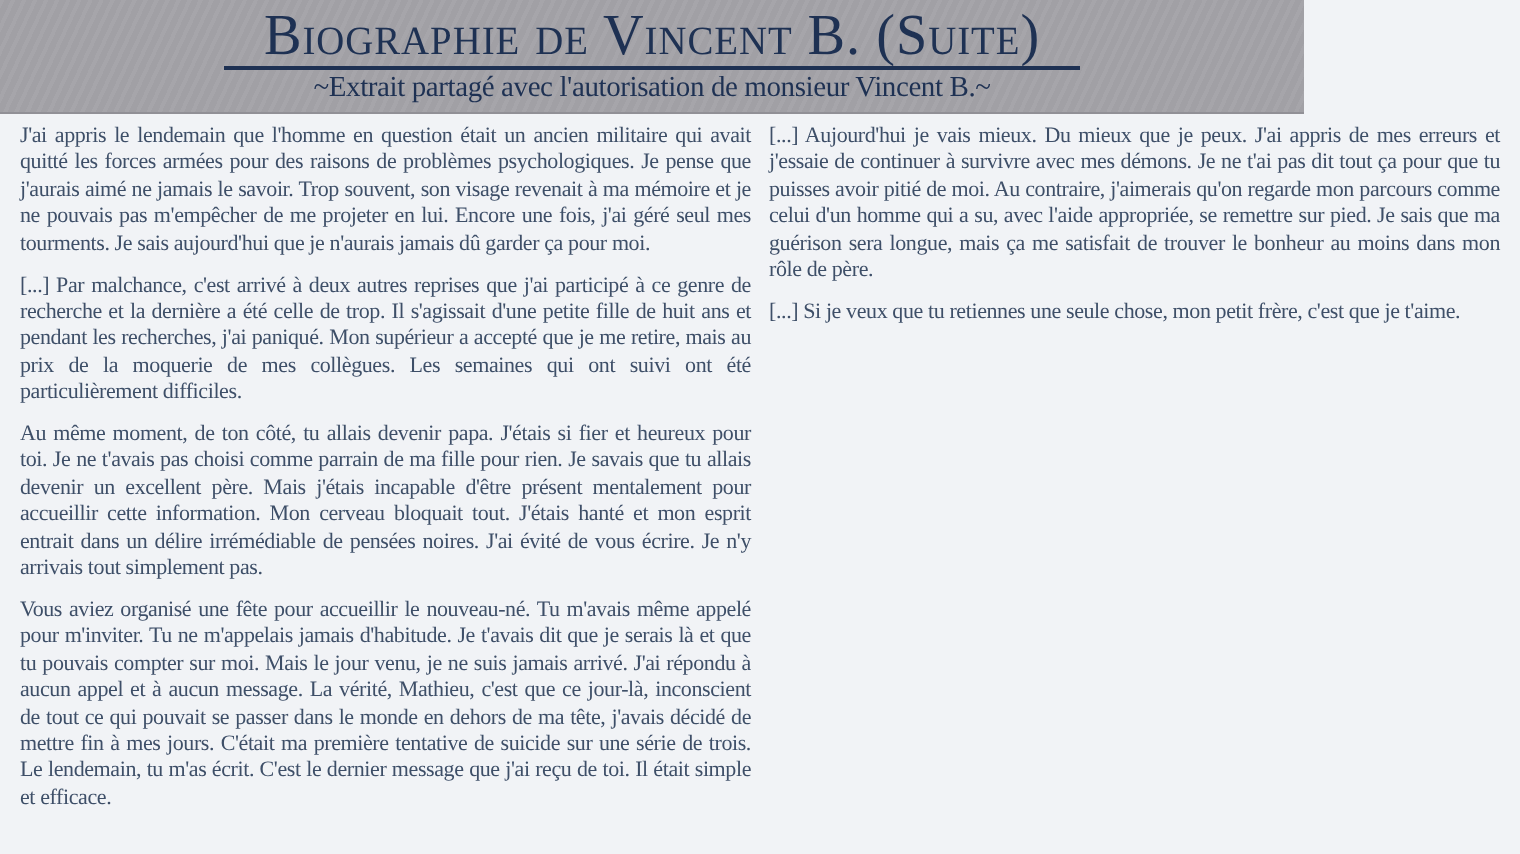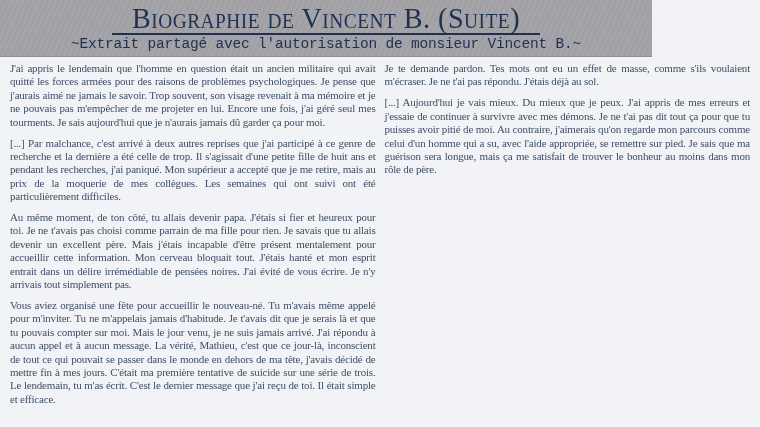--- a/index.html
+++ b/index.html
@@ -43,21 +43,21 @@
     white-space: nowrap;
     transform: scaleX(0.97);
   }
   .title-underline {
     width: 428px;
     height: 2px;
     background: var(--ink, #1e3153);
     margin: 0 auto 2px auto;
   }
   .subtitle {
-    font-family: Liberation Mono, monospace;
+    font-family: Liberation Serif, serif;
     font-size: 14.5px;
     line-height: 15px;
     letter-spacing: -0.2px;
     color: var(--ink, #1e3153);
     white-space: nowrap;
   }
   
   .sheet {
     position: absolute;
     top: 58px; left: 0;
@@ -94,16 +94,16 @@
 </header>
 
 <main class="sheet">
   <div class="col">
     <p>J'ai appris le lendemain que l'homme en question était un ancien militaire qui avait quitté les forces armées pour des raisons de problèmes psychologiques. Je pense que j'aurais aimé ne jamais le savoir. Trop souvent, son visage revenait à ma mémoire et je ne pouvais pas m'empêcher de me projeter en lui. Encore une fois, j'ai géré seul mes tourments. Je sais aujourd'hui que je n'aurais jamais dû garder ça pour moi.</p>
     <p>[...] Par malchance, c'est arrivé à deux autres reprises que j'ai participé à ce genre de recherche et la dernière a été celle de trop. Il s'agissait d'une petite fille de huit ans et pendant les recherches, j'ai paniqué. Mon supérieur a accepté que je me retire, mais au prix de la moquerie de mes collègues. Les semaines qui ont suivi ont été particulièrement difficiles.</p>
     <p>Au même moment, de ton côté, tu allais devenir papa. J'étais si fier et heureux pour toi. Je ne t'avais pas choisi comme parrain de ma fille pour rien. Je savais que tu allais devenir un excellent père. Mais j'étais incapable d'être présent mentalement pour accueillir cette information. Mon cerveau bloquait tout. J'étais hanté et mon esprit entrait dans un délire irrémédiable de pensées noires. J'ai évité de vous écrire. Je n'y arrivais tout simplement pas.</p>
     <p>Vous aviez organisé une fête pour accueillir le nouveau-né. Tu m'avais même appelé pour m'inviter. Tu ne m'appelais jamais d'habitude. Je t'avais dit que je serais là et que tu pouvais compter sur moi. Mais le jour venu, je ne suis jamais arrivé. J'ai répondu à aucun appel et à aucun message. La vérité, Mathieu, c'est que ce jour-là, inconscient de tout ce qui pouvait se passer dans le monde en dehors de ma tête, j'avais décidé de mettre fin à mes jours. C'était ma première tentative de suicide sur une série de trois. Le lendemain, tu m'as écrit. C'est le dernier message que j'ai reçu de toi. Il était simple et efficace.</p>
   </div>
   <div class="col">
-    <p>Je te demande pardon. Tes mots ont eu un effet de masse, comme s'ils voulaient m'écraser. Je ne t'ai pas répondu. J'étais déjà au sol.</p>
     <p>[...] Aujourd'hui je vais mieux. Du mieux que je peux. J'ai appris de mes erreurs et j'essaie de continuer à survivre avec mes démons. Je ne t'ai pas dit tout ça pour que tu puisses avoir pitié de moi. Au contraire, j'aimerais qu'on regarde mon parcours comme celui d'un homme qui a su, avec l'aide appropriée, se remettre sur pied. Je sais que ma guérison sera longue, mais ça me satisfait de trouver le bonheur au moins dans mon rôle de père.</p>
+    <p>[...] Si je veux que tu retiennes une seule chose, mon petit frère, c'est que je t'aime.</p>
   </div>
 </main>
 
 </body></html>

